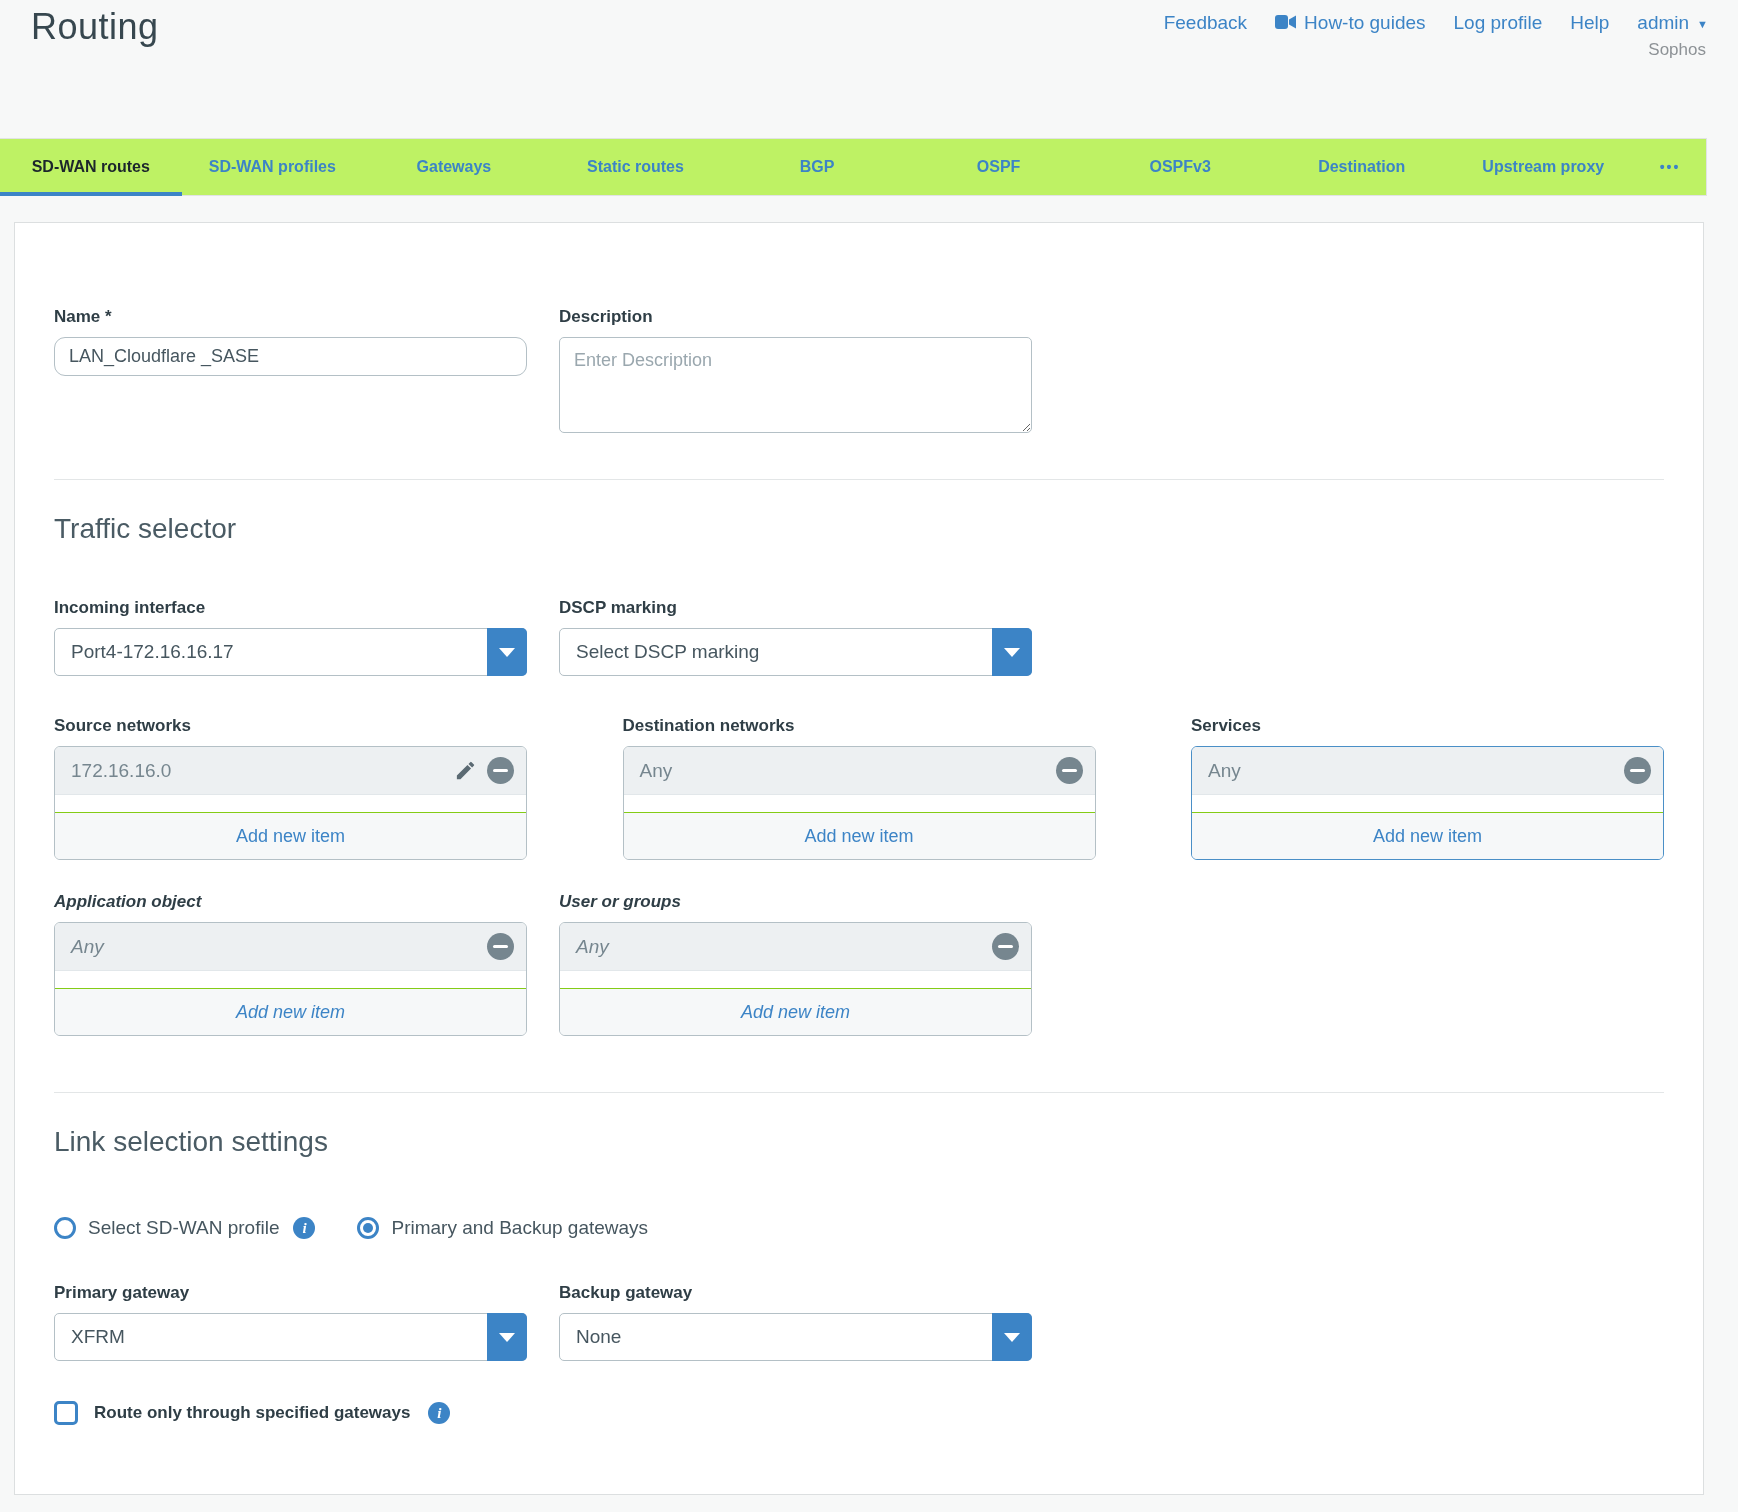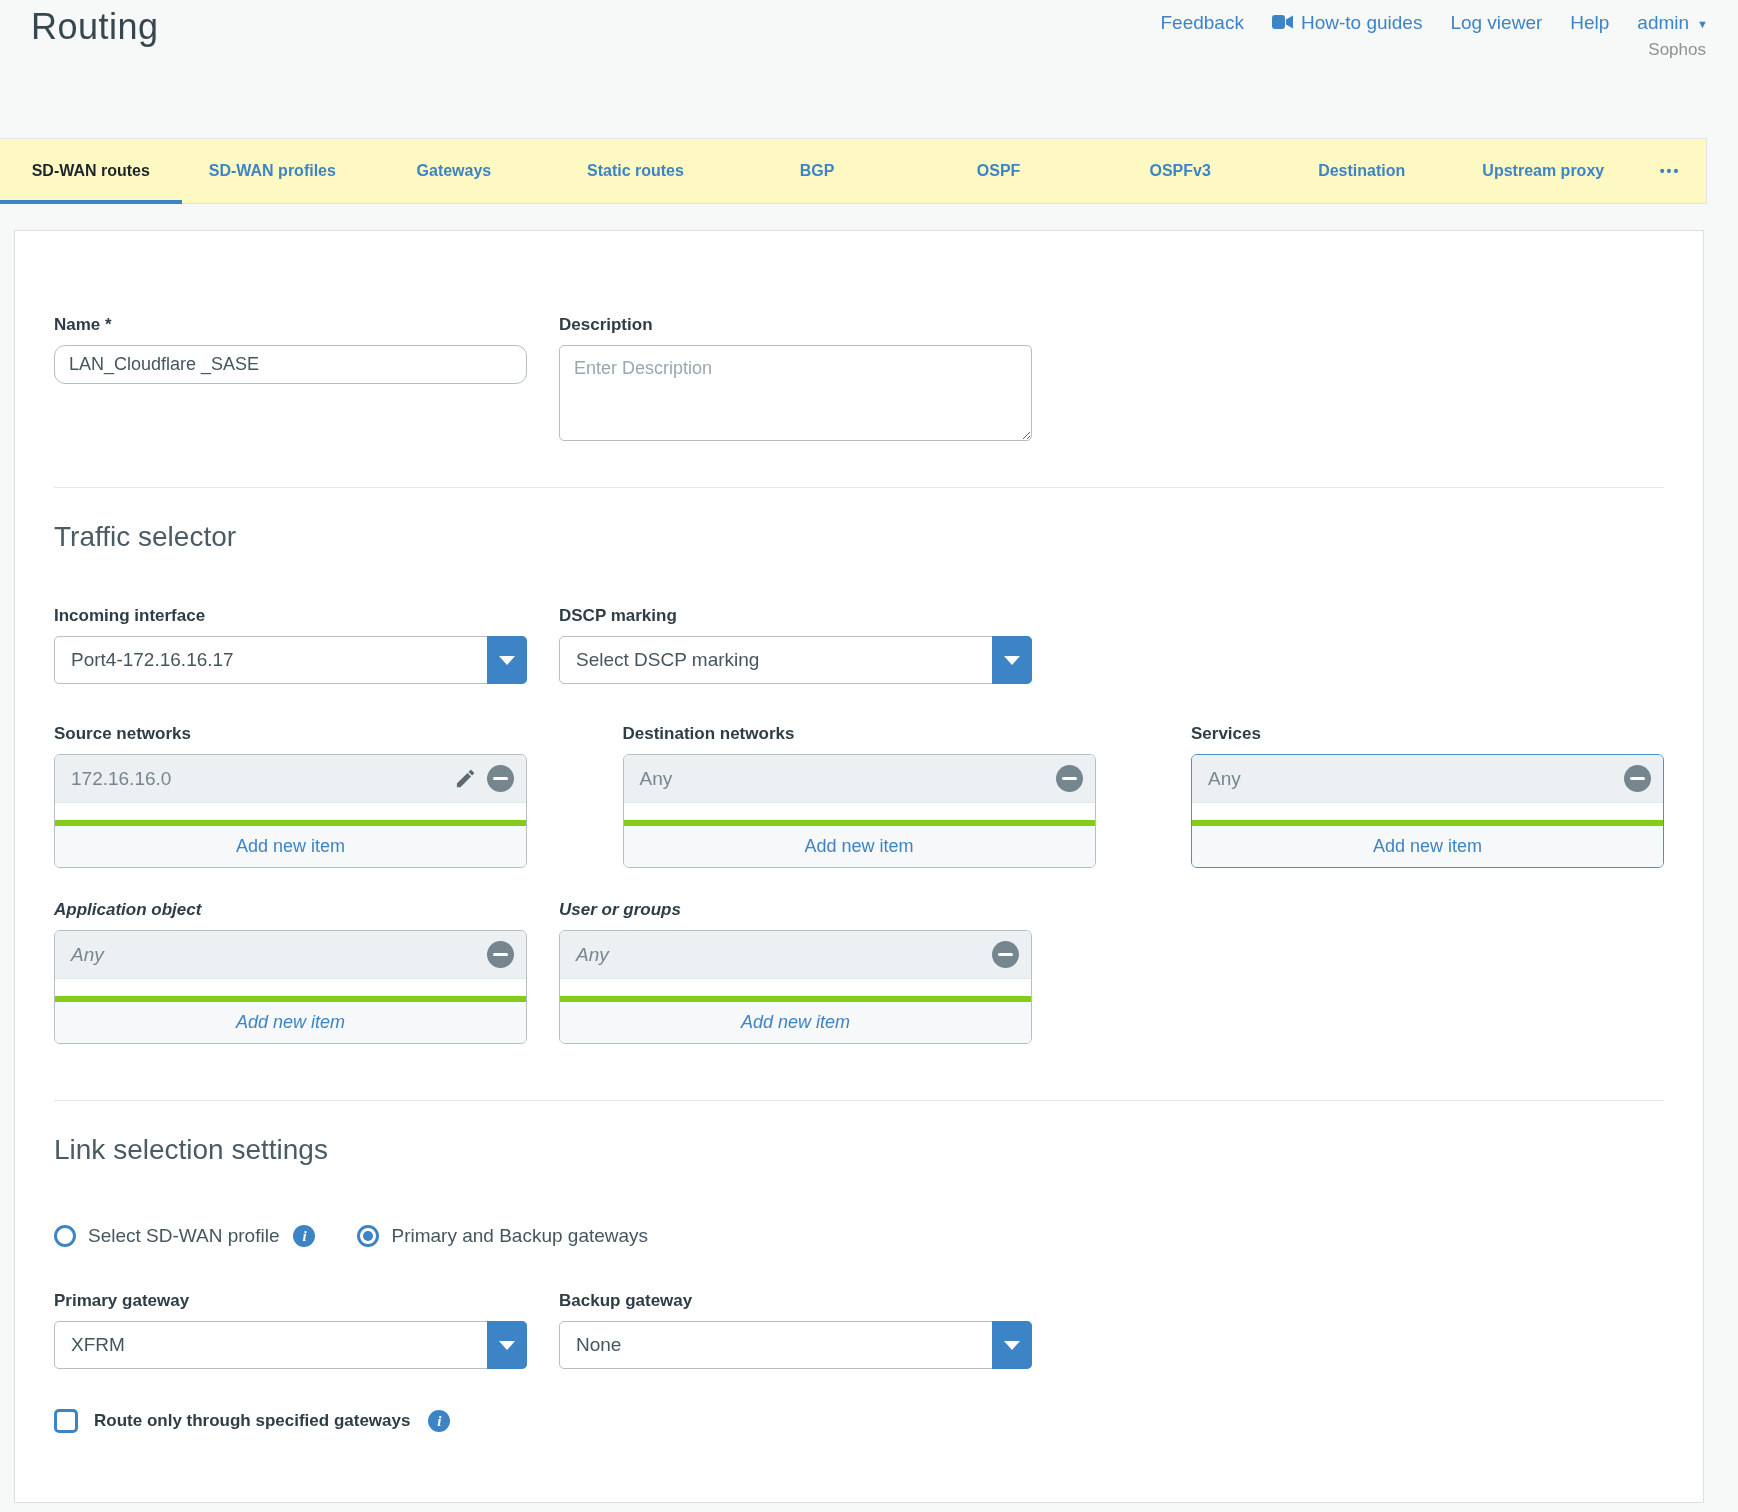--- a/index.html
+++ b/index.html
@@ -24,21 +24,21 @@
     display:flex; align-items:center; gap:28px;
     font-size:19px; color:#3c84c6;
   }
   .header-nav .navlink { display:flex; align-items:center; gap:8px; cursor:pointer; }
   .caret { font-size:11px; color:#3c84c6; transform:translateY(1px); }
   .brand { position:absolute; top:40px; right:32px; font-size:17px; color:#8d9296; }
   .cam-icon { display:inline-block; }
 
   
   .tabbar {
-    width:1707px; height:66px; background:#fef9c3;
+    width:1707px; height:58px; background:#bef264;
     border:1px solid #e1e3e4; border-left:none;
     display:flex; align-items:stretch;
   }
   .tab {
     flex:1; display:flex; align-items:center; justify-content:center;
     font-size:16px; font-weight:700; color:#3c84c6;
     position:relative; cursor:pointer; white-space:nowrap;
   }
   .tab.active { color:#1c262c; }
   .tab.active::after {
@@ -109,21 +109,21 @@
   .minus-circle {
     width:27px; height:27px; border-radius:50%; background:#76868f; position:relative;
   }
   .minus-circle::after {
     content:""; position:absolute; left:6px; right:6px; top:12px; height:3px;
     background:#fff; border-radius:2px;
   }
   .pencil { margin-right:10px; }
   .list-filler { height:17px; background:#fff; }
   .list-footer {
-    height:47px; border-top:6px solid #84cc16; background:#f6f8f9;
+    height:47px; border-top:1px solid #84cc16; background:#f6f8f9;
     display:flex; align-items:center; justify-content:center;
     color:#3c84c6; font-size:18px; cursor:pointer;
   }
 
   
   .radio-row { display:flex; align-items:center; margin-top:58px; }
   .radio {
     width:22px; height:22px; border-radius:50%; border:3px solid #3c84c6; background:#fff;
     display:flex; align-items:center; justify-content:center; cursor:pointer; flex:none;
   }
@@ -163,21 +163,21 @@
     <span class="navlink">
       <span class="cam-icon">
         <svg width="21" height="14" viewBox="0 0 21 14">
             <rect x="0" y="0" width="13" height="14" rx="3" fill="#3c84c6"></rect>
             <path d="M14 4.5 L21 0.5 V13.5 L14 9.5 Z" fill="#3c84c6"></path>
           </svg>
       </span>
       <span>How-to guides</span>
     </span>
     <span class="navlink">
-        <span>Log viewer</span>
+        <span>Log profile</span>
       </span>
     <span class="navlink">
         <span>Help</span>
       </span>
     <span class="navlink">
       <span>admin</span>
       <span class="caret">▼</span>
     </span>
   </div>
   <div class="brand">Sophos</div>

